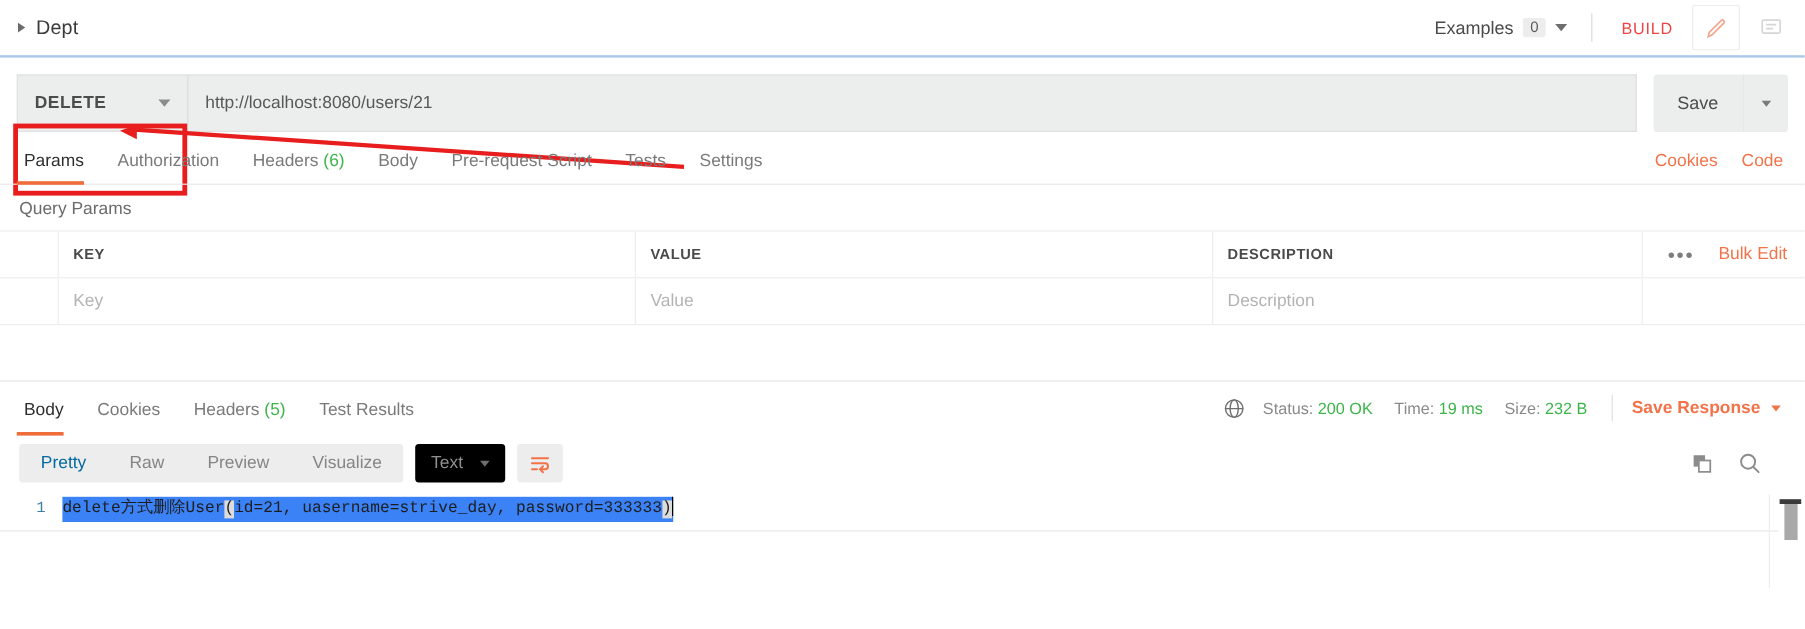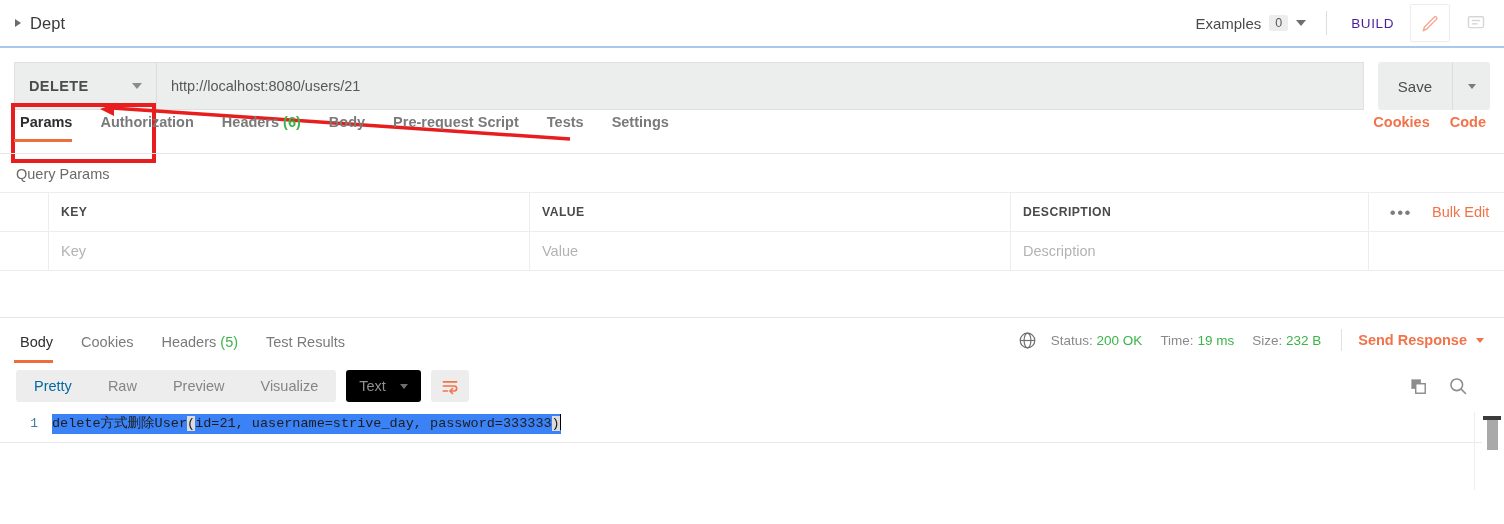--- a/index.html
+++ b/index.html
@@ -70,21 +70,21 @@
     border-left-width: 4.5px;
     border-right-width: 4.5px;
   }
   .hdr-sep {
     width: 1px; height: 24px;
     background: #dddddd;
     margin: 0 14px;
   }
   .build-btn {
     font-size: 13.5px;
-    color: #4c1d95;
+    color: #ef4444;
     letter-spacing: .6px;
     padding: 4px 10px;
   }
   .icon-square {
     width: 40px; height: 38px;
     display: flex; align-items: center; justify-content: center;
     margin-left: 6px;
     border-radius: 2px;
   }
   .icon-square.active { background: #ffffff; box-shadow: 0 0 0 1px #ececec inset; }
@@ -187,26 +187,25 @@
     left: 578px; top: 78px;
     color: #f02a22;
     font-size: 19px;
     letter-spacing: .3px;
     white-space: nowrap;
   }
 
   
   .req-tabs {
     display: flex;
-    align-items: flex-start;
+    align-items: flex-end;
     height: 40px;
     padding: 0 14px;
     border-bottom: 1px solid #e8e8e8;
     position: relative;
-    font-weight: bold;
   }
   .tab {
     font-size: 14.5px;
     color: #7a7a7a;
     padding: 0 14px 11px 14px;
     position: relative;
     cursor: pointer;
     white-space: nowrap;
   }
   .tab:first-child { padding-left: 6px; }
@@ -567,21 +566,21 @@
     <svg class="globe" viewBox="0 0 24 24" fill="none" stroke="#6e6e6e" stroke-width="1.5">
       <circle cx="12" cy="12" r="9.2"></circle>
       <ellipse cx="12" cy="12" rx="4.3" ry="9.2"></ellipse>
       <line x1="2.8" y1="12" x2="21.2" y2="12"></line>
     </svg>
     <span class="stat"><span>Status:</span> <b>200 OK</b></span>
     <span class="stat"><span>Time:</span> <b>19 ms</b></span>
     <span class="stat"><span>Size:</span> <b>232 B</b></span>
     <div class="resp-sep"></div>
     <div class="save-resp">
-      <span>Send Response</span>
+      <span>Save Response</span>
       <span class="caret-down sm"></span>
     </div>
   </div>
 </div>
 
 <div class="body-toolbar">
   <div class="seg-group">
     <div class="seg active">Pretty</div>
     <div class="seg">Raw</div>
     <div class="seg">Preview</div>

